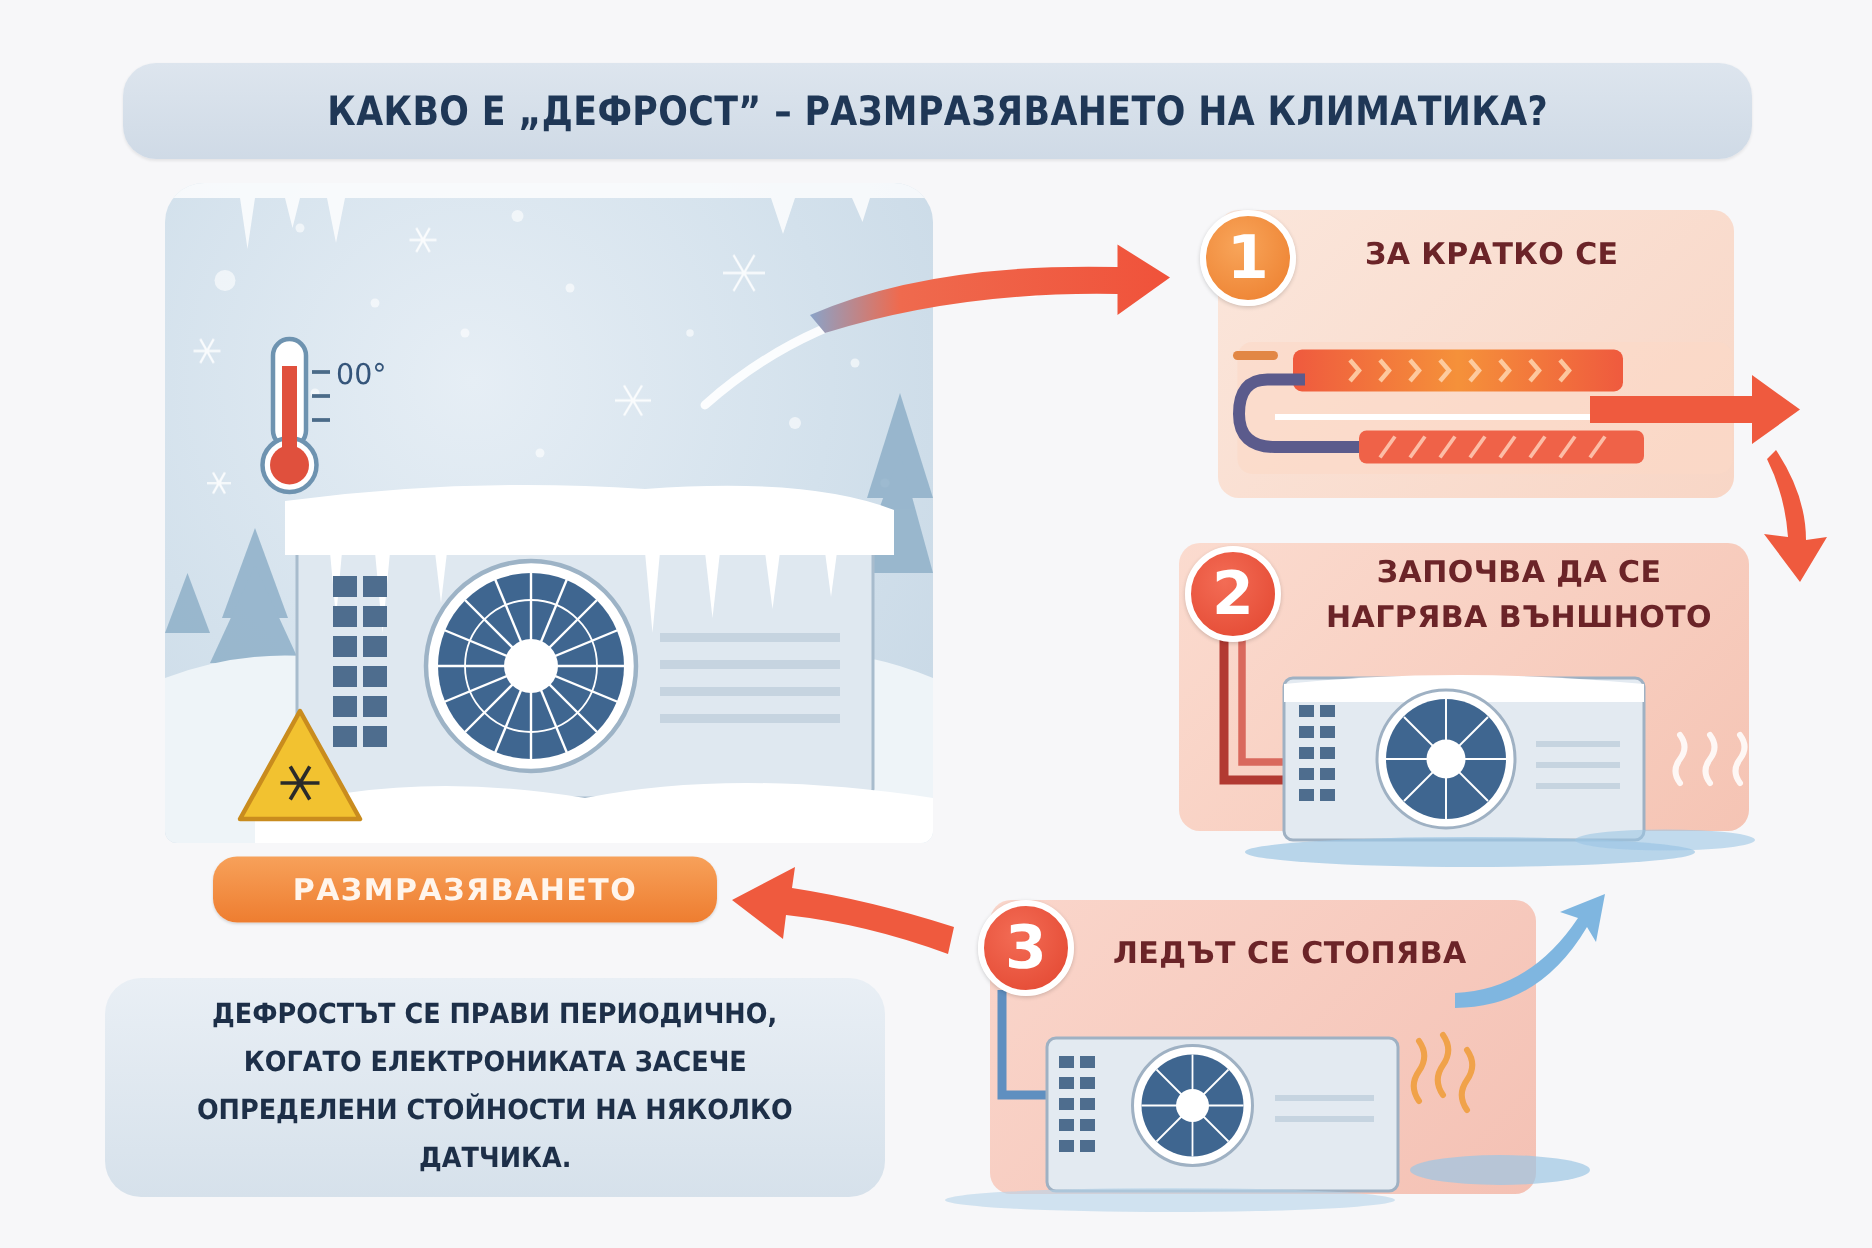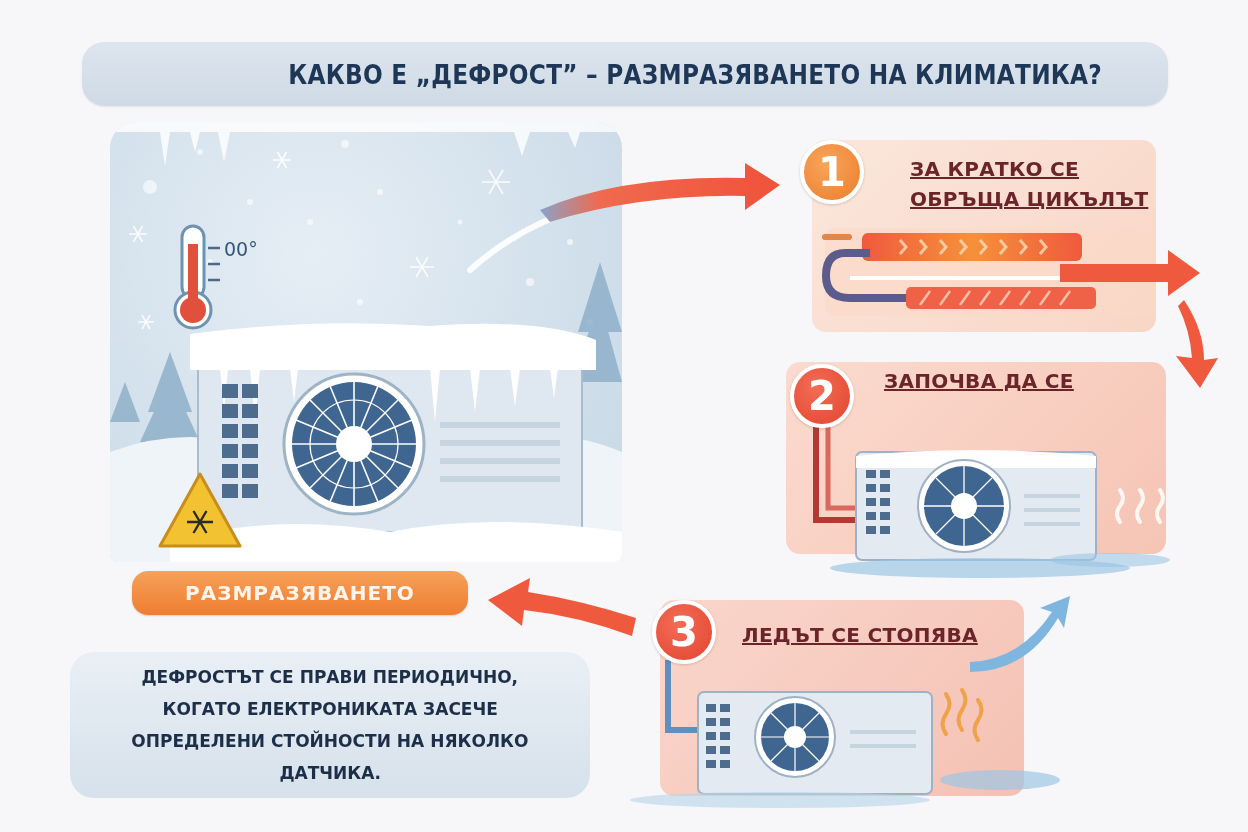--- a/index.html
+++ b/index.html
@@ -2,40 +2,40 @@
 <html><head>
 <meta charset="utf-8">
 <style>
   * { box-sizing: border-box; margin: 0; padding: 0; }
   html, body { width: 1248px; height: 832px; overflow: hidden; background: #f7f7f9; }
   body { position: relative; font-family: "DejaVu Sans", "Liberation Sans", sans-serif; }
 
   .title-bar {
     position: absolute; left: 82px; top: 42px; width: 1086px; height: 64px;
     background: linear-gradient(180deg, #dde5ee 0%, #cfdae6 100%);
-    border-radius: 22px; display: flex; align-items: center; justify-content: flex-end;
+    border-radius: 22px; display: flex; align-items: center; justify-content: center;
     box-shadow: 0 1px 2px rgba(0,0,0,0.08);
   }
   .title-bar span {
     font-family: "DejaVu Sans", sans-serif; font-weight: bold; font-size: 27px;
     color: #1f3756; letter-spacing: 0.3px; transform: scaleX(0.86); display: inline-block; white-space: nowrap;
   }
 
   
   .winter-scene {
     position: absolute; left: 62px; top: 122px; width: 512px; height: 440px;
     border-radius: 26px 26px 8px 8px; overflow: hidden;
     background: radial-gradient(ellipse at 40% 30%, #e6eef5 0%, #d3e1ec 55%, #c5d6e4 100%);
     margin-left: 48px;
   }
   .winter-scene svg { position: absolute; left: 0; top: 0; }
 
   
   .defrost-pill {
-    position: absolute; left: 132px; top: 571px; width: 336px; height: 44px;
+    position: absolute; left: 142px; top: 571px; width: 336px; height: 44px;
     border-radius: 16px; background: linear-gradient(180deg, #f7a15a 0%, #ee7d30 100%);
     display: flex; align-items: center; justify-content: center;
     box-shadow: 0 1px 2px rgba(0,0,0,0.15);
   }
   .defrost-pill span { color: #fff5ec; font-weight: bold; font-size: 20px; letter-spacing: 1px; }
 
   
   .info-box {
     position: absolute; left: 70px; top: 652px; width: 520px; height: 146px;
     border-radius: 24px; background: linear-gradient(180deg, #e9eff5 0%, #d6e1eb 100%);
@@ -60,21 +60,21 @@
     border: 4px solid #fff; display: flex; align-items: center; justify-content: center;
     box-shadow: 0 1px 3px rgba(0,0,0,0.18);
   }
   .badge span { color: #fff; font-weight: bold; font-size: 40px; line-height: 1; }
   .badge-1 { left: 800px; top: 140px; background: radial-gradient(circle at 40% 35%, #f8a55a, #ec7d2c); }
   .badge-2 { left: 790px; top: 364px; background: radial-gradient(circle at 40% 35%, #f36c55, #e2452f); }
   .badge-3 { left: 652px; top: 600px; background: radial-gradient(circle at 40% 35%, #f36c55, #e2452f); }
 
   .step-text {
     position: absolute; font-weight: bold; color: #6b2428; font-size: 20px; line-height: 30px;
-    letter-spacing: 0.3px; white-space: nowrap; text-decoration: underline;
+    letter-spacing: 0.3px; white-space: nowrap;
   }
   .step-text-1 { left: 910px; top: 154px; }
   .step-text-2 { left: 884px; top: 366px; text-align: center; }
   .step-text-3 { left: 742px; top: 620px; }
 
   .overlay { position: absolute; left: 0; top: 0; width: 1248px; height: 832px; pointer-events: none; }
 </style>
 </head>
 <body>
 
@@ -372,20 +372,20 @@
   </div>
 <div class="badge badge-2">
     <span>2</span>
   </div>
 <div class="badge badge-3">
     <span>3</span>
   </div>
 
 <div class="step-text step-text-1">
   <div>ЗА КРАТКО СЕ</div>
-  <div>ОБРЪЩА ЦИКЪЛЪТ</div>
 </div>
 <div class="step-text step-text-2">
   <div>ЗАПОЧВА ДА СЕ</div>
+  <div>НАГРЯВА ВЪНШНОТО</div>
 </div>
 <div class="step-text step-text-3">
   <div>ЛЕДЪТ СЕ СТОПЯВА</div>
 </div>
 
 </body></html>

